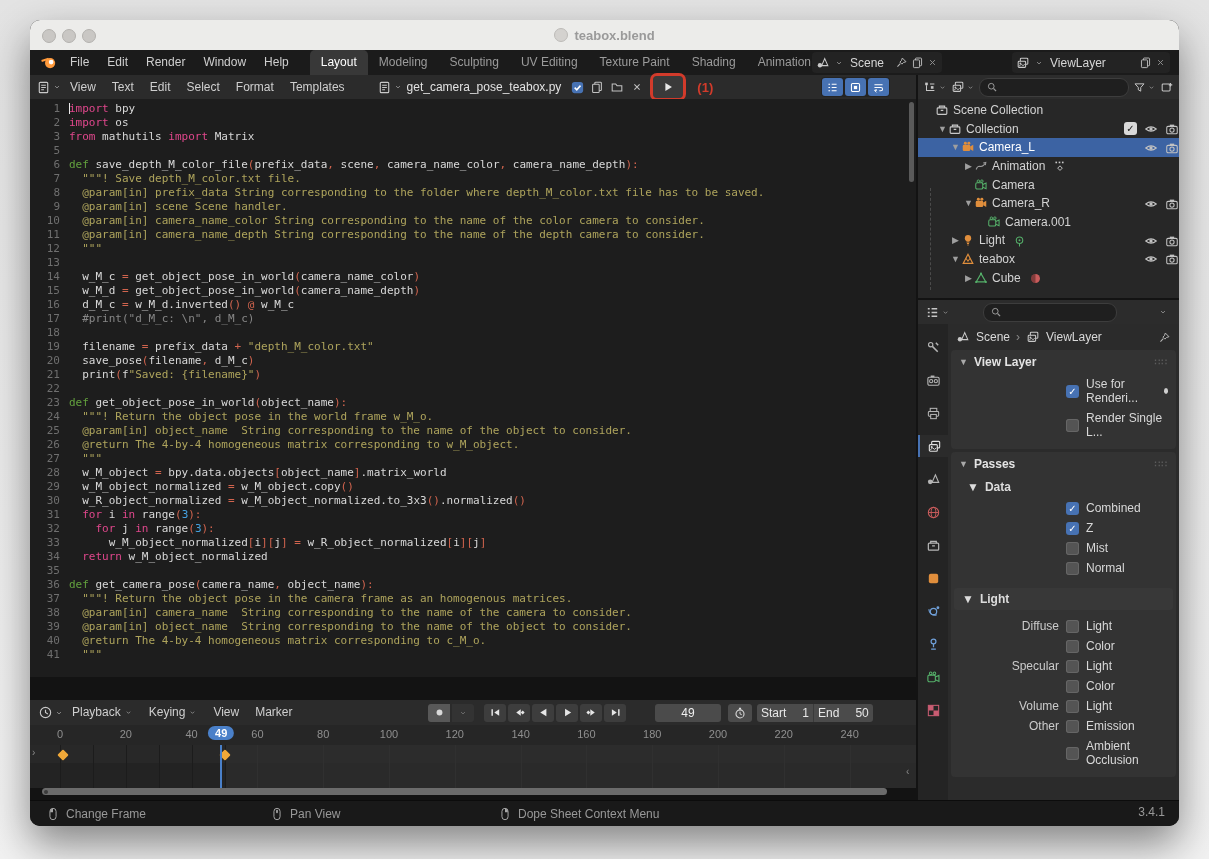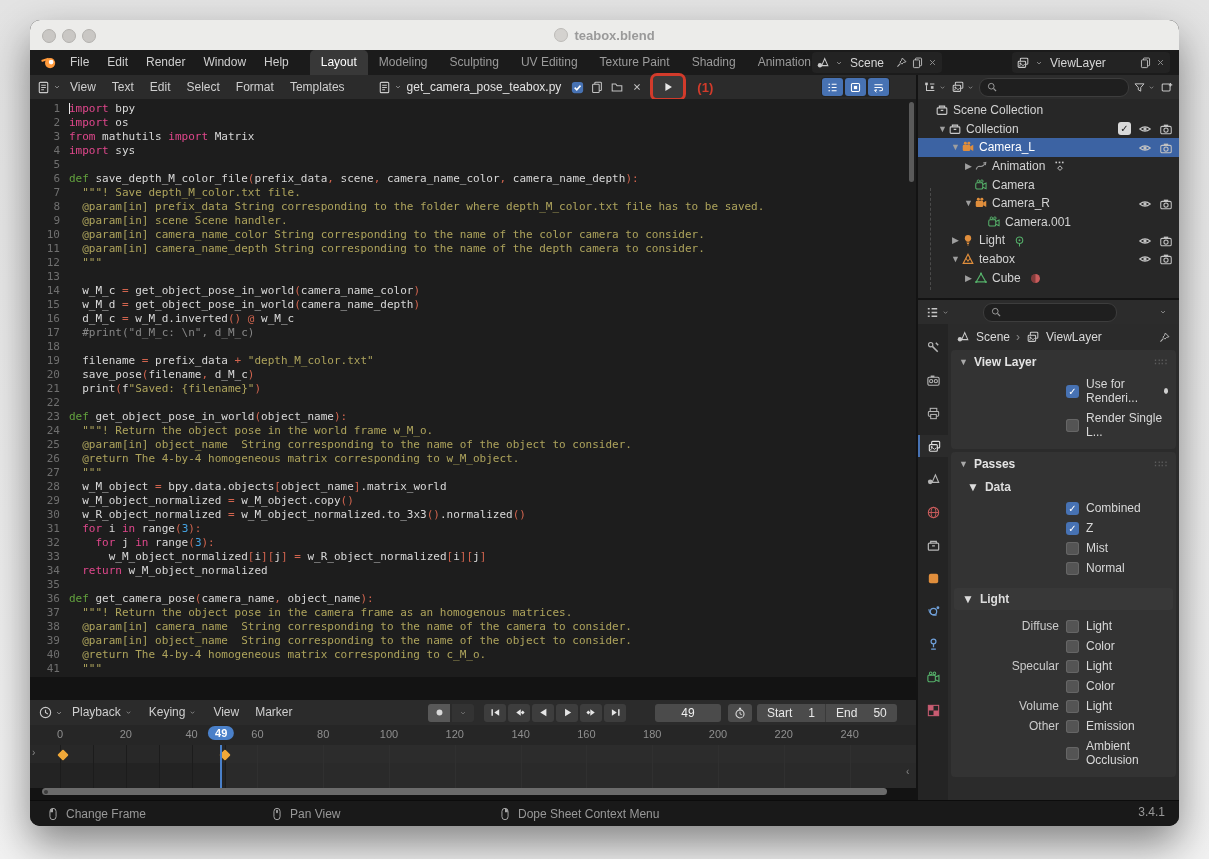--- a/index.html
+++ b/index.html
@@ -48,41 +48,41 @@
   .tlh{position:absolute;left:0;top:680px;width:886px;height:25px;background:#2b2b2b;display:flex;align-items:center;font-size:12px;color:#cfcfcf;}
   .tlh .menu-item{padding:0 8px;}
   .tpgroup{position:absolute;left:398px;display:flex;gap:2px;align-items:center;}
   .tbtn{width:22px;height:18px;background:#3d3d3d;border-radius:3px;color:#e6e6e6;display:flex;align-items:center;justify-content:center;}
   .tbtn.rec{background:#585858;color:#d9d9d9;border-radius:3px 0 0 3px;}
   .tbtn.dis{background:#333;color:#777;border-radius:0 3px 3px 0;}
   .framefield{position:absolute;left:625px;width:66px;height:18px;background:#4b4b4b;border-radius:3px;color:#f0f0f0;
     display:flex;align-items:center;justify-content:center;font-size:12px;}
   .swbtn{position:absolute;left:698px;width:24px;height:18px;background:#4b4b4b;border-radius:3px;color:#ddd;display:flex;align-items:center;justify-content:center;}
   .rangegrp{position:absolute;left:727px;display:flex;height:18px;border-radius:3px;overflow:hidden;}
-  .rangecell{background:#4b4b4b;color:#e8e8e8;font-size:12px;display:flex;align-items:center;padding:0 10px;gap:16px;}
+  .rangecell{background:#4b4b4b;color:#e8e8e8;font-size:12px;display:flex;align-items:center;padding:0 4px;gap:16px;}
   .rangecell+.rangecell{border-left:1px solid #3a3a3a;}
   .ruler{position:absolute;left:0;top:705px;width:886px;height:20px;background:#262626;}
   .tick{position:absolute;top:3px;transform:translateX(-50%);color:#8f8f8f;font-size:11px;}
   .channels{position:absolute;left:0;top:725px;width:886px;height:43px;background:#2a2a2a;overflow:hidden;}
   .band-dim{position:absolute;top:0;bottom:0;left:0;background:#232323;}
   .sumrow{position:absolute;left:0;right:0;top:0;height:18px;background:#2e2e2e;opacity:.55;}
   .grid{position:absolute;top:0;bottom:0;width:1px;background:#1c1c1c;}
   .playhead{position:absolute;width:2px;background:#4a80c9;}
   .fbadge{position:absolute;top:706px;transform:translateX(-50%);background:#4a80c9;color:#fff;font-size:11px;font-weight:bold;
     padding:1px 7px;border-radius:8px;}
   .kf{position:absolute;width:8px;height:8px;background:#f0a838;transform:rotate(45deg);border-radius:1px;}
   .hscroll{position:absolute;left:12px;top:768px;width:845px;height:7px;background:#6b6b6b;border-radius:4px;}
   .hscroll:before{content:"";position:absolute;left:2px;top:1.5px;width:4px;height:4px;border-radius:50%;background:#3c3c3c;}
   .edgechev{position:absolute;color:#8a8a8a;font-size:10px;}
   
   .outliner{position:absolute;left:888px;top:55px;width:261px;height:223px;background:#272727;}
   .ol-header{position:absolute;left:0;top:0;width:261px;height:24px;background:#2c2c2c;display:flex;align-items:center;gap:4px;padding:0 5px;box-sizing:border-box;color:#c6c6c6;}
   .searchbox{height:17px;background:#1f1f1f;border:1px solid #3d3d3d;border-radius:9px;flex:1;display:flex;align-items:center;padding:0 6px;gap:4px;color:#9a9a9a;}
   .ol-rows{position:absolute;left:0;top:26px;right:0;bottom:0;font-size:12px;color:#d3d3d3;}
-  .ol-row{height:18.6px;display:flex;align-items:center;position:relative;padding-right:6px;}
+  .ol-row{height:18.6px;display:flex;align-items:center;position:relative;}
   .ol-row.sel{background:#3c63a3;color:#fff;}
   .ol-arrow{width:11px;color:#9f9f9f;font-size:9px;text-align:center;flex:none;}
   .ol-label{margin-left:4px;}
   .ol-toggles{margin-left:auto;display:flex;gap:7px;align-items:center;color:#bdbdbd;}
   .guide{position:absolute;left:900px;top:168px;height:102px;border-left:1px dashed #4b4b4b;}
   
   .cb{width:13px;height:13px;border-radius:3px;background:#545454;box-shadow:inset 0 0 0 1px #666;flex:none;
     display:flex;align-items:center;justify-content:center;font-size:10px;color:#fff;}
   .cb.on{background:#4772b3;box-shadow:none;}
   .cb.lite{background:#d9d9d9;color:#222;box-shadow:none;}
@@ -465,21 +465,20 @@
             <svg class="ic" width="13" height="13">
               <use href="#s-wrap"></use>
             </svg>
           </span>
       </div>
     </div>
     <div class="code" id="code-lines">
         <div class="code-line"><span class="ln">1</span><span class="cursor"></span><span class="tok-kw">import</span><span class="tok-id"> bpy</span></div>
         <div class="code-line"><span class="ln">2</span><span class="tok-kw">import</span><span class="tok-id"> os</span></div>
         <div class="code-line"><span class="ln">3</span><span class="tok-kw">from</span><span class="tok-id"> mathutils </span><span class="tok-kw">import</span><span class="tok-id"> Matrix</span></div>
-        <div class="code-line"><span class="ln">4</span><span class="tok-kw">import</span><span class="tok-id"> sys</span></div>
         <div class="code-line"><span class="ln">5</span></div>
         <div class="code-line"><span class="ln">6</span><span class="tok-def">def</span><span class="tok-id"> save_depth_M_color_file</span><span class="tok-op">(</span><span class="tok-id">prefix_data</span><span class="tok-op">,</span><span class="tok-id"> scene</span><span class="tok-op">,</span><span class="tok-id"> camera_name_color</span><span class="tok-op">,</span><span class="tok-id"> camera_name_depth</span><span class="tok-op">):</span></div>
         <div class="code-line"><span class="ln">7</span><span class="tok-str">  """! Save depth_M_color.txt file.</span></div>
         <div class="code-line"><span class="ln">8</span><span class="tok-str">  @param[in] prefix_data String corresponding to the folder where depth_M_color.txt file has to be saved.</span></div>
         <div class="code-line"><span class="ln">9</span><span class="tok-str">  @param[in] scene Scene handler.</span></div>
         <div class="code-line"><span class="ln">10</span><span class="tok-str">  @param[in] camera_name_color String corresponding to the name of the color camera to consider.</span></div>
         <div class="code-line"><span class="ln">11</span><span class="tok-str">  @param[in] camera_name_depth String corresponding to the name of the depth camera to consider.</span></div>
         <div class="code-line"><span class="ln">12</span><span class="tok-str">  """</span></div>
         <div class="code-line"><span class="ln">13</span></div>
         <div class="code-line"><span class="ln">14</span><span class="tok-id">  w_M_c </span><span class="tok-op">=</span><span class="tok-id"> get_object_pose_in_world</span><span class="tok-op">(</span><span class="tok-id">camera_name_color</span><span class="tok-op">)</span></div>

